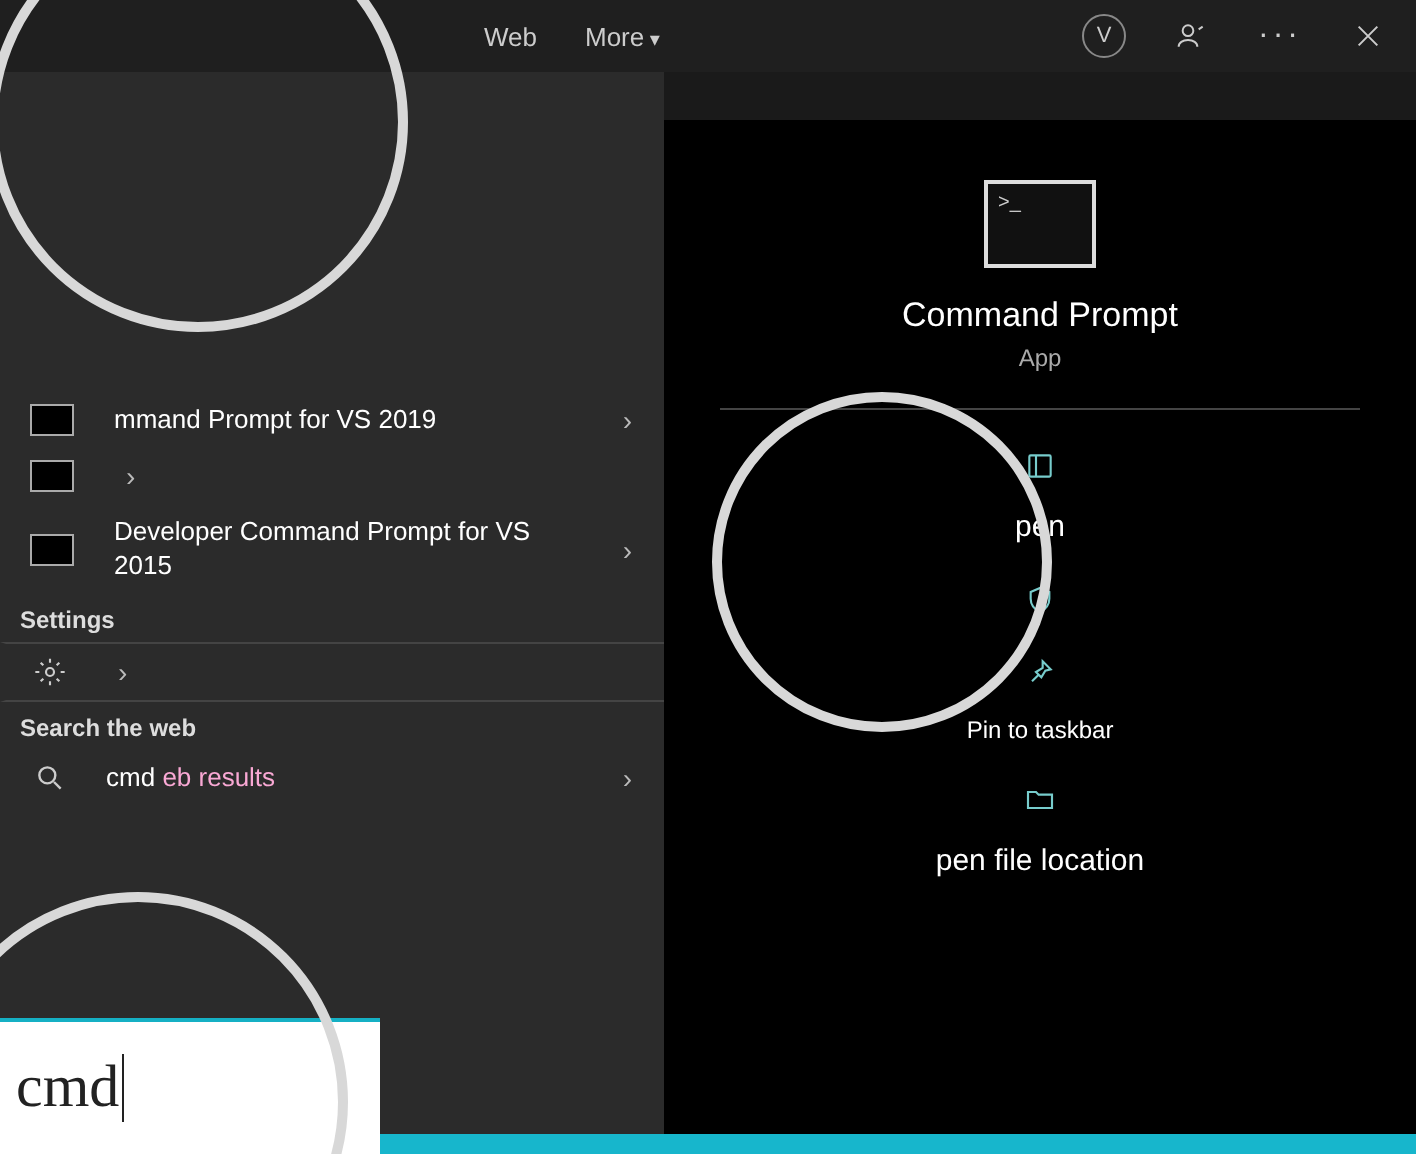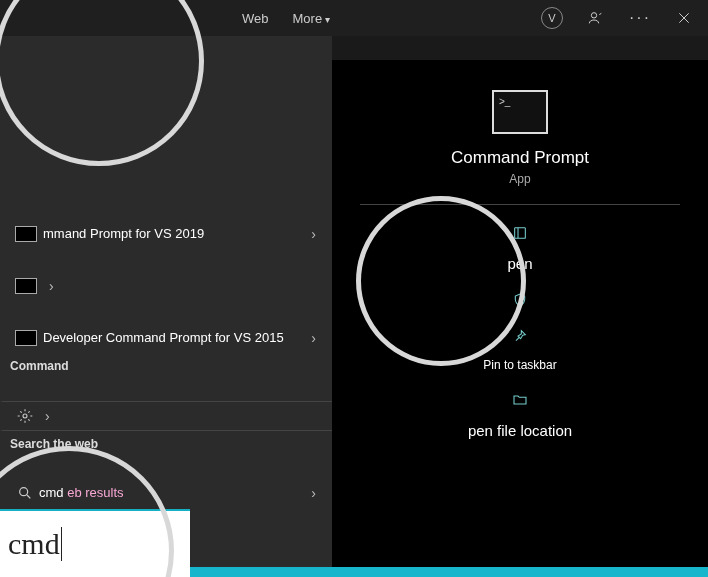--- a/index.html
+++ b/index.html
@@ -35,24 +35,23 @@
     position:absolute; top:36px; left:0; width:332px; bottom:0;
     background:#2b2b2b;
   }
   .section-label {
     font-size:12px; color:#ddd; padding:6px 10px 4px; font-weight:600;
   }
   .bestmatch-label {
     position:absolute; top:40px; left:4px; font-size:16px; color:#eee; font-weight:400;
   }
   .result-row {
-    display:flex; align-items:center; padding:6px 10px; gap:6px;
+    display:flex; align-items:center; padding:6px 10px; gap:20px;
     cursor:pointer; position:relative;
     border-left:3px solid transparent;
-    margin-top:24px;
   }
   .result-row.box { border-top:1px solid #444; border-bottom:1px solid #444;}
   .result-icon {
     width:22px; height:16px; background:#000; border:1px solid #aaa; flex-shrink:0;
     margin-left:2px;
   }
   .result-text { flex:1; font-size:13px; line-height:1.25; color:#fff; padding-right:6px;}
   .chev { color:#bbb; font-size:14px; padding:0 6px;}
   .search-icon { width:16px; height:16px; flex-shrink:0; margin-left:4px;}
   .search-icon svg { width:16px; height:16px; stroke:#ccc; stroke-width:1.8; fill:none;}
@@ -168,21 +167,21 @@
     <div class="result-row">
       <div class="result-icon"></div>
       <div class="chev">›</div>
     </div>
     <div class="result-row">
       <div class="result-icon"></div>
       <div class="result-text">Developer Command Prompt for VS 2015</div>
       <div class="chev">›</div>
     </div>
 
-    <div class="section-label">Command</div>
+    <div class="section-label">Settings</div>
     <div class="result-row box">
       <div class="gear-icon">
         <svg viewBox="0 0 24 24" width="16" height="16" stroke="#ccc" fill="none" stroke-width="1.6">
             <circle cx="12" cy="12" r="3"></circle>
             <path d="M12 2v3M12 19v3M4 12H1M23 12h-3M5 5l2 2M17 17l2 2M5 19l2-2M17 7l2-2"></path>
           </svg>
       </div>
       <div class="chev">›</div>
     </div>
 

